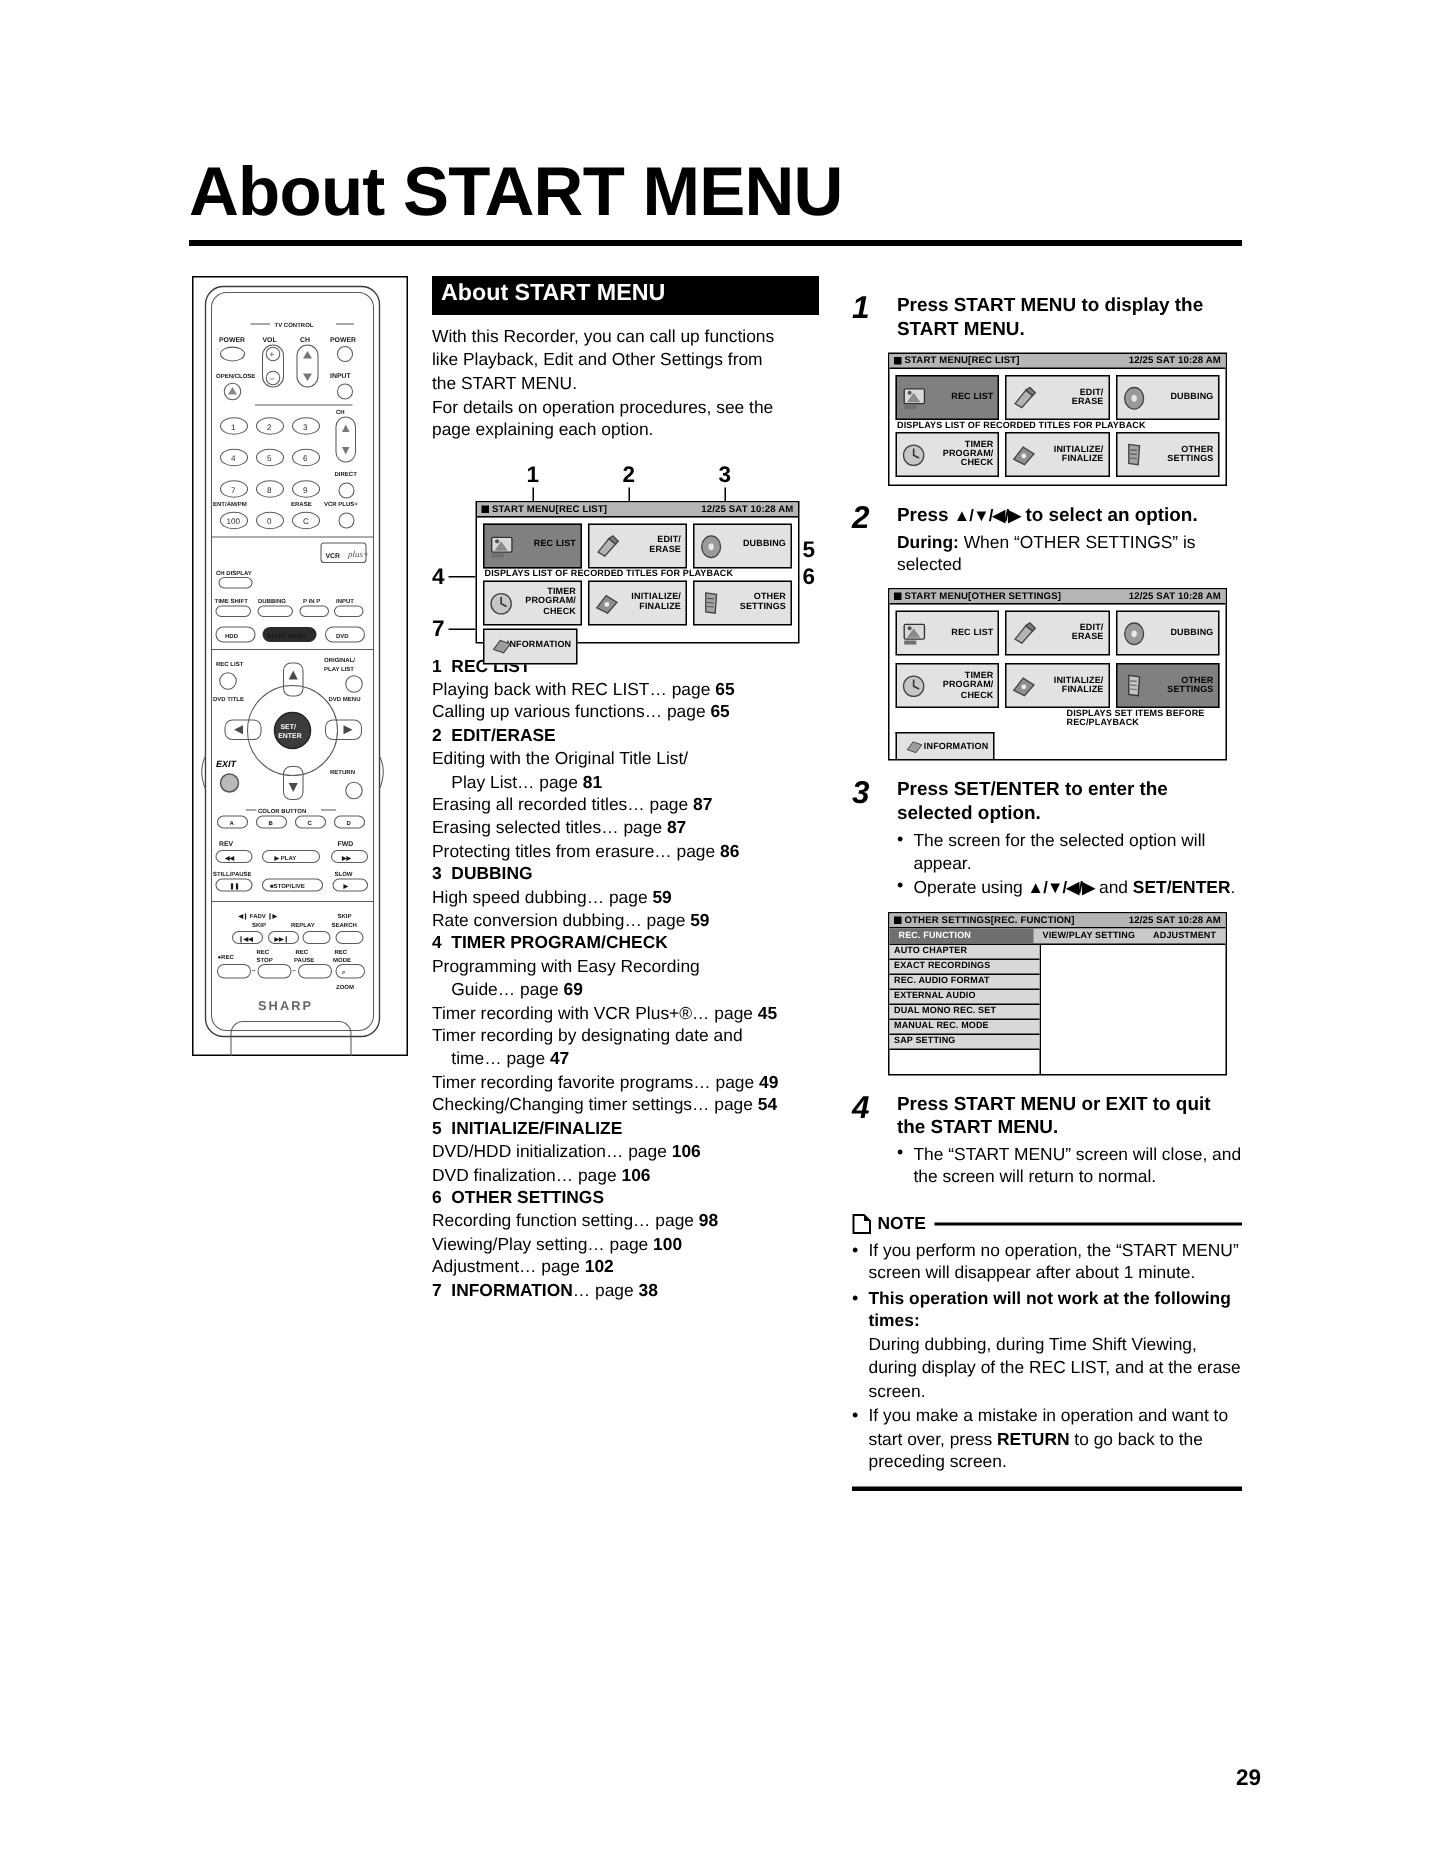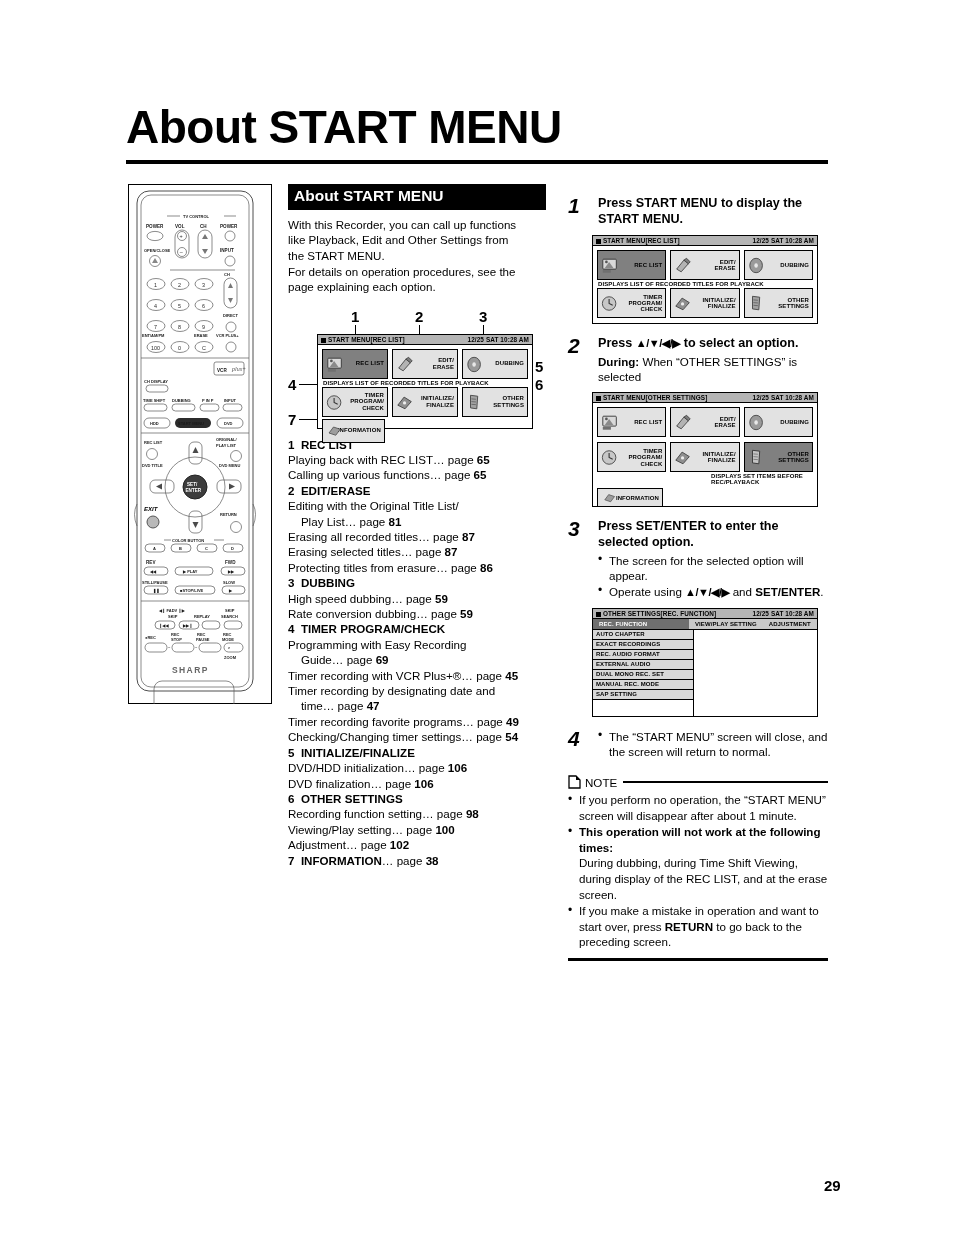--- a/index.html
+++ b/index.html
@@ -59,21 +59,21 @@
   .step-num{position:absolute;left:0;top:-2px;font-size:21px;font-weight:bold;font-style:italic;}
   .step-head{margin-left:30px;font-size:12.6px;font-weight:bold;line-height:1.24;}
   .step-sub{margin-left:30px;font-size:11.6px;line-height:1.32;margin-top:2px;}
   .b{font-weight:bold;}
   .bullets{margin-left:30px;margin-top:2px;font-size:11.6px;line-height:1.32;}
   .bullet{position:relative;padding-left:11px;margin-top:1px;}
   .bullet:before{content:"\2022";position:absolute;left:0;top:-1px;font-size:12px;}
 
   
   .note-wrap{margin-top:16px;}
-  .note-head{display:flex;align-items:center;font-size:11.6px;font-weight:normal;}
+  .note-head{display:flex;align-items:center;font-size:11.6px;font-weight:bold;}
   .note-head .rule{flex:1;height:2px;background:#000;margin-left:6px;}
   .note-ico{width:13px;height:14px;margin-right:4px;}
   .note-body{font-size:11.6px;line-height:1.34;margin-top:3px;}
   .note-bottom{height:3px;background:#000;margin-top:8px;}
 
   .pageno{position:absolute;left:824px;top:1145px;font-size:15px;font-weight:bold;}
 
   .arrowglyph{font-size:11px;letter-spacing:-0.5px;}
 </style>
 </head>
@@ -569,20 +569,21 @@
           <div class="set-item">DUAL MONO REC. SET</div>
           <div class="set-item">MANUAL REC. MODE</div>
           <div class="set-item">SAP SETTING</div>
         </div>
         <div class="set-blank"></div>
       </div>
     </div>
 
     <div class="step">
       <div class="step-num">4</div>
+      <div class="step-head">Press <span class="b">START MENU</span> or <span class="b">EXIT</span> to quit the START MENU.</div>
       <div class="bullets">
         <div class="bullet">The “START MENU” screen will close, and the screen will return to normal.</div>
       </div>
     </div>
 
     <div class="note-wrap">
       <div class="note-head">
         <svg class="note-ico" viewBox="0 0 13 14">
           <path d="M1 1 H8 L12 5 V13 H1 Z" fill="#fff" stroke="#000" stroke-width="1.3"></path>
           <path d="M8 1 V5 H12" fill="#000"></path>

